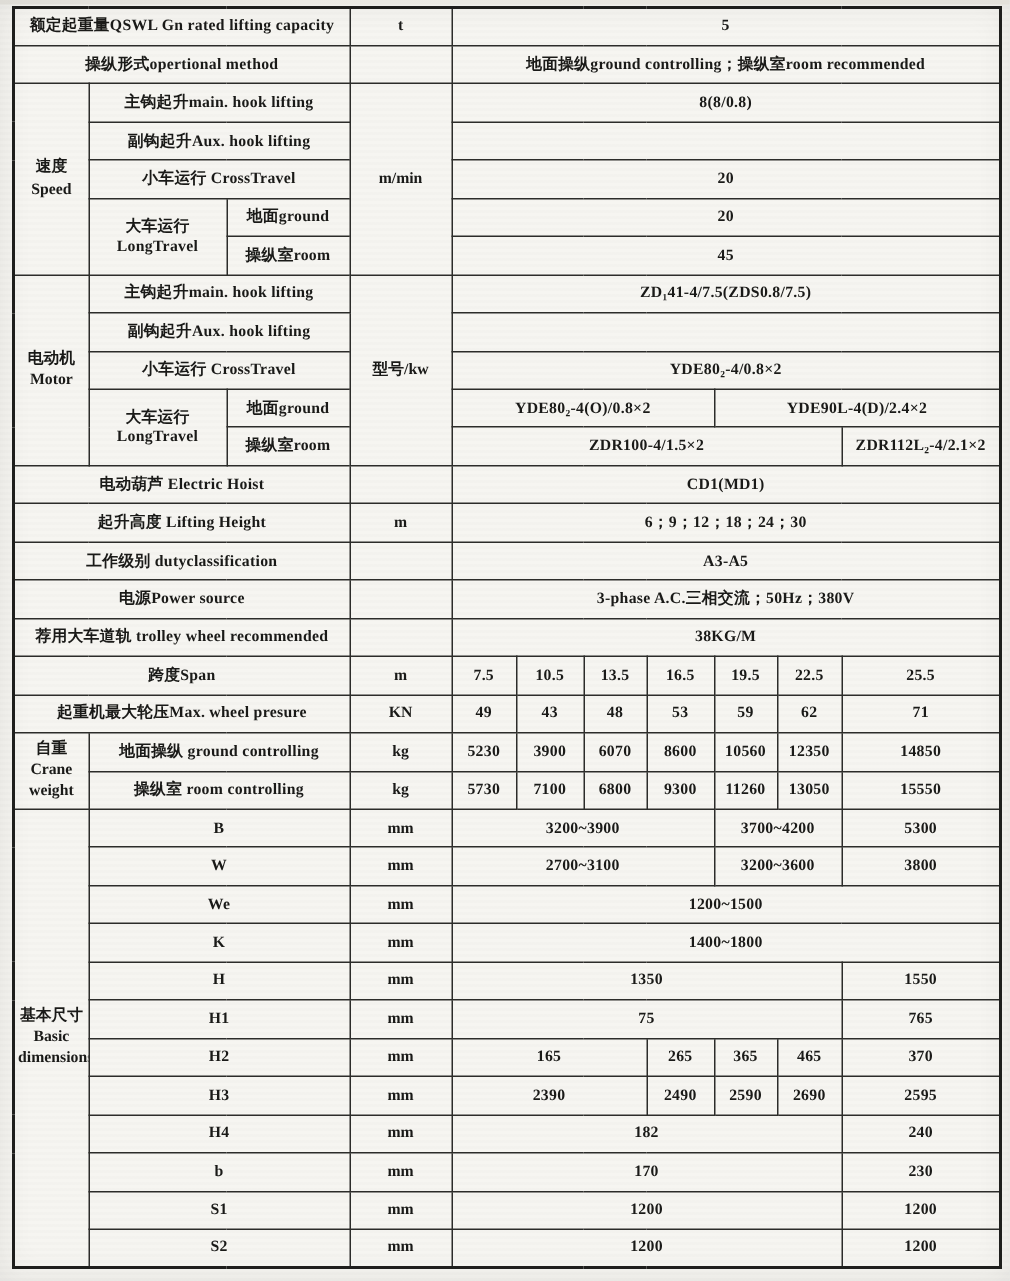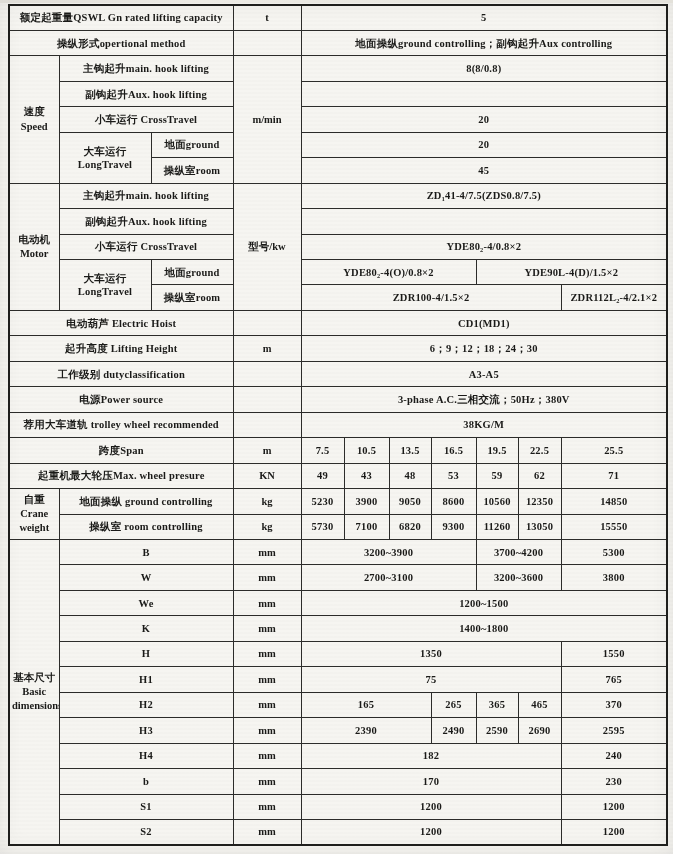--- a/index.html
+++ b/index.html
@@ -65,21 +65,21 @@
       </colgroup>
     <tbody>
         <tr>
           <td colspan="3" class="row-label">额定起重量QSWL Gn rated lifting capacity</td>
           <td class="unit">t</td>
           <td colspan="7" class="value">5</td>
         </tr>
         <tr>
           <td colspan="3" class="row-label">操纵形式opertional method</td>
           <td class="unit"></td>
-          <td colspan="7" class="value">地面操纵ground controlling；副钩起升Aux controlling</td>
+          <td colspan="7" class="value">地面操纵ground controlling；操纵室room recommended</td>
         </tr>
         <tr>
           <td rowspan="5" class="group-label">速度
 Speed</td>
           <td colspan="2" class="row-label">主钩起升main. hook lifting</td>
           <td rowspan="5" class="unit">m/min</td>
           <td colspan="7" class="value">8(8/0.8)</td>
         </tr>
         <tr>
           <td colspan="2" class="row-label">副钩起升Aux. hook lifting</td>
@@ -112,21 +112,21 @@
         </tr>
         <tr>
           <td colspan="2" class="row-label">小车运行 CrossTravel</td>
           <td colspan="7" class="value">YDE80₂-4/0.8×2</td>
         </tr>
         <tr>
           <td rowspan="2" class="row-label">大车运行
 LongTravel</td>
           <td class="row-label">地面ground</td>
           <td colspan="4" class="value">YDE80₂-4(O)/0.8×2</td>
-          <td colspan="3" class="value">YDE90L-4(D)/1.5×2</td>
+          <td colspan="3" class="value">YDE90L-4(D)/2.4×2</td>
         </tr>
         <tr>
           <td class="row-label">操纵室room</td>
           <td colspan="6" class="value">ZDR100-4/1.5×2</td>
           <td class="value">ZDR112L₂-4/2.1×2</td>
         </tr>
         <tr>
           <td colspan="3" class="row-label">电动葫芦 Electric Hoist</td>
           <td class="unit"></td>
           <td colspan="7" class="value">CD1(MD1)</td>
@@ -174,32 +174,32 @@
           <td class="value">71</td>
         </tr>
         <tr>
           <td rowspan="2" class="group-label">自重
 Crane
 weight</td>
           <td colspan="2" class="row-label">地面操纵 ground controlling</td>
           <td class="unit">kg</td>
           <td class="value">5230</td>
           <td class="value">3900</td>
-          <td class="value">9050</td>
+          <td class="value">6070</td>
           <td class="value">8600</td>
           <td class="value">10560</td>
           <td class="value">12350</td>
           <td class="value">14850</td>
         </tr>
         <tr>
           <td colspan="2" class="row-label">操纵室 room controlling</td>
           <td class="unit">kg</td>
           <td class="value">5730</td>
           <td class="value">7100</td>
-          <td class="value">6820</td>
+          <td class="value">6800</td>
           <td class="value">9300</td>
           <td class="value">11260</td>
           <td class="value">13050</td>
           <td class="value">15550</td>
         </tr>
         <tr>
           <td rowspan="12" class="group-label">基本尺寸
 Basic
 dimensions</td>
           <td colspan="2" class="row-label">B</td>

